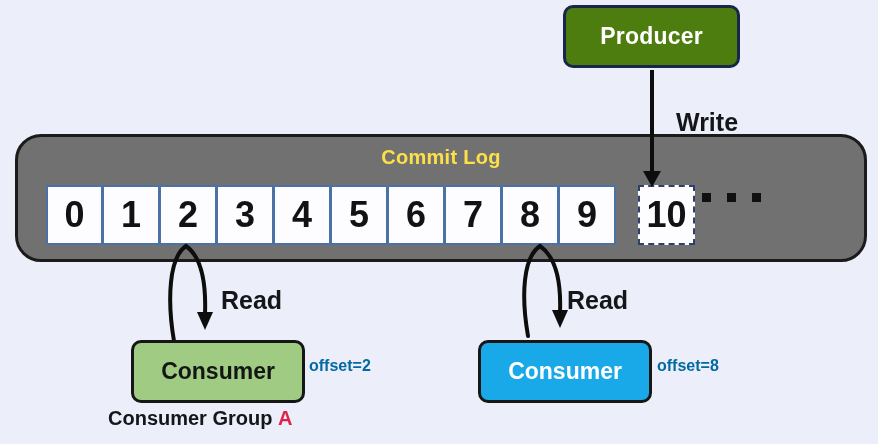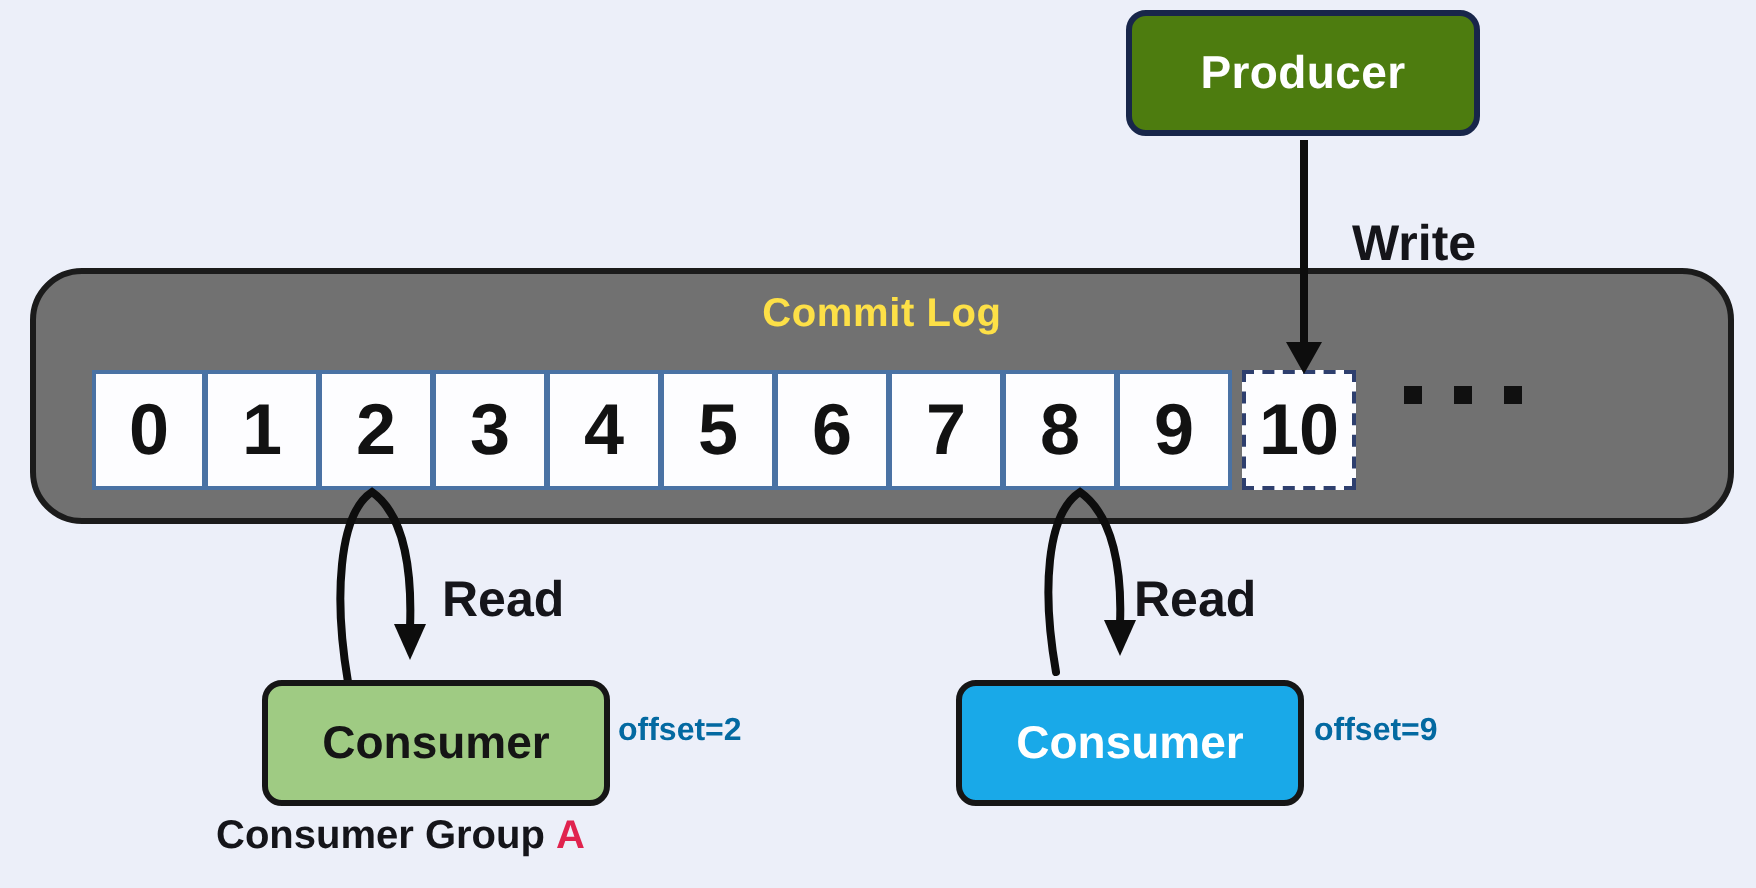--- a/index.html
+++ b/index.html
@@ -53,21 +53,21 @@
   .cell{
     width:57px;height:60px;
     box-sizing:border-box;
     background:#fdfdff;
     border:2px solid #4a72a4;
     display:flex;align-items:center;justify-content:center;
     font-size:36px;font-weight:600;color:#121212;
   }
   .cell + .cell{border-left-width:1px;}
   .cell.next-slot{
-    margin-left:5px;
+    margin-left:22px;
     border:2px dashed #2e3f6e;
     border-left-width:2px;
   }
   .dots{
     position:absolute;left:684px;top:56px;
     display:flex;gap:16px;align-items:center;
   }
   .dot{width:9px;height:9px;background:#101010;}
 
   
@@ -167,15 +167,15 @@
 
   <div class="abs consumer-box consumer-a">
     <span class="label">Consumer</span>
   </div>
   <span class="abs offset-label offset-a">offset=2</span>
   <div class="abs group-label group-a"><span>Consumer Group </span><span class="group-letter">A</span></div>
 
   <div class="abs consumer-box consumer-b">
     <span class="label">Consumer</span>
   </div>
-  <span class="abs offset-label offset-b">offset=9</span>
+  <span class="abs offset-label offset-b">offset=8</span>
 
 </div>
 
 </body></html>

